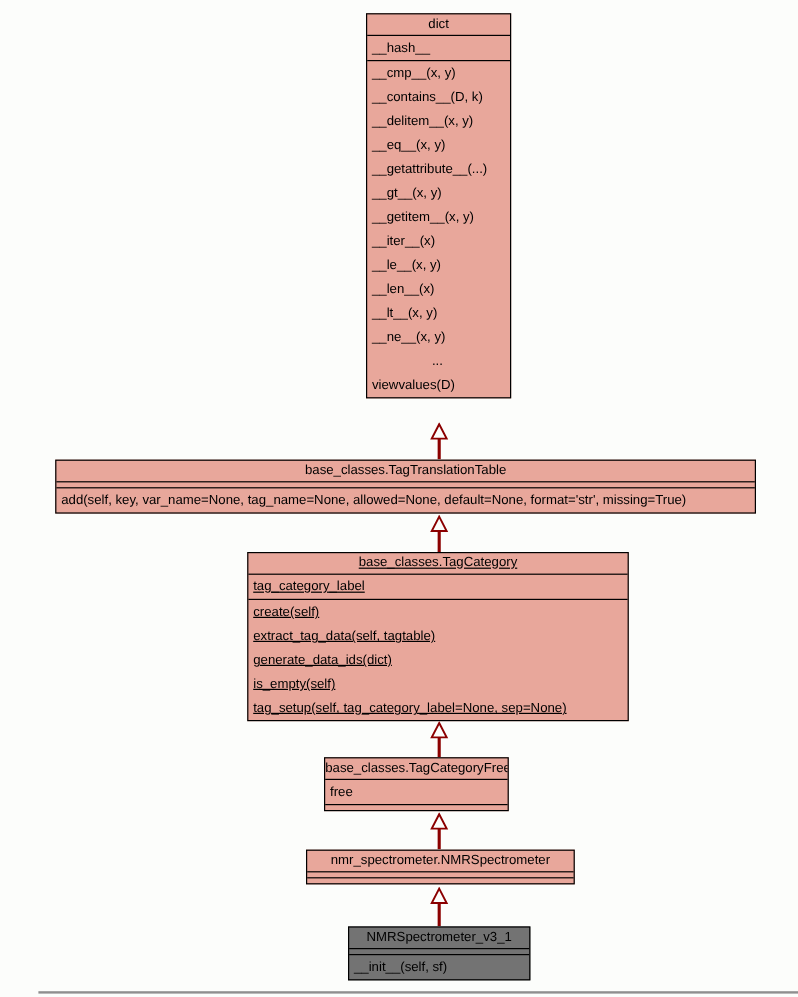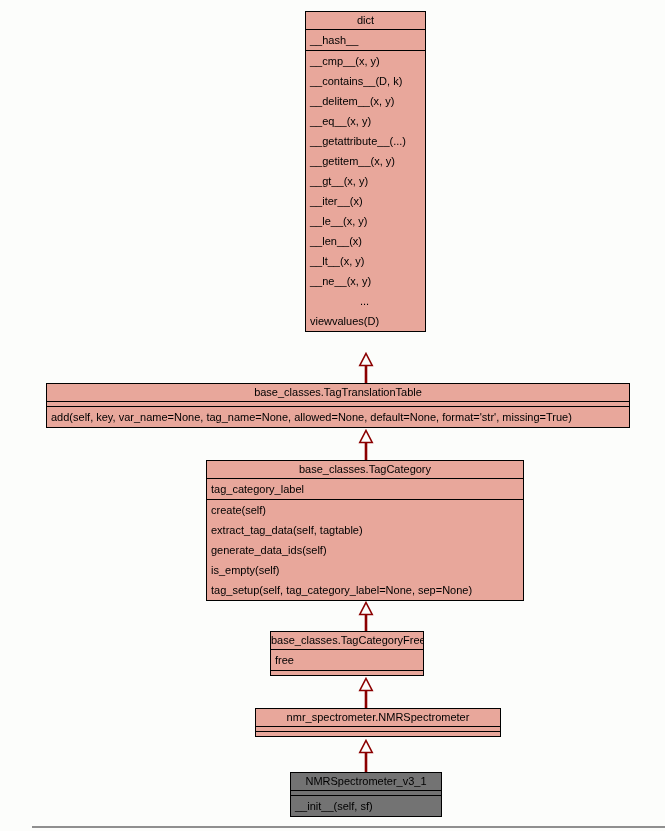--- a/index.html
+++ b/index.html
@@ -60,22 +60,22 @@
 
     <div class="uml-row">__hash__</div>
       </div>
     <div class="compartment">
 
     <div class="uml-row">__cmp__(x, y)</div>
         <div class="uml-row">__contains__(D, k)</div>
         <div class="uml-row">__delitem__(x, y)</div>
         <div class="uml-row">__eq__(x, y)</div>
         <div class="uml-row">__getattribute__(...)</div>
+        <div class="uml-row">__gt__(x, y)</div>
         <div class="uml-row">__getitem__(x, y)</div>
-        <div class="uml-row">__gt__(x, y)</div>
         <div class="uml-row">__iter__(x)</div>
         <div class="uml-row">__le__(x, y)</div>
         <div class="uml-row">__len__(x)</div>
         <div class="uml-row">__lt__(x, y)</div>
         <div class="uml-row">__ne__(x, y)</div>
         <div class="uml-row center">...</div>
         <div class="uml-row">viewvalues(D)</div>
       </div>
   </div>
 
@@ -93,31 +93,31 @@
 
     <div class="uml-row">add(self, key, var_name=None, tag_name=None, allowed=None, default=None, format='str', missing=True)</div>
       </div>
   </div>
 
   <svg class="arrow" style="top:429px;" width="16" height="31">
     <polygon points="8,1.5 14.2,13.5 1.8,13.5" fill="#FCFDFB" stroke="#8B0000" stroke-width="1.6"></polygon>
     <line x1="8" y1="13.5" x2="8" y2="31" stroke="#8B0000" stroke-width="2.6"></line>
   </svg>
 
-  <div class="uml-class" style="left:174px; top:460px; width:318px;">
+  <div class="uml-class" style="left:174px; top:460px; width:318px;text-decoration:underline;">
     <div class="uml-title">base_classes.TagCategory</div>
     <div class="compartment">
 
     <div class="uml-row">tag_category_label</div>
       </div>
     <div class="compartment">
 
     <div class="uml-row">create(self)</div>
         <div class="uml-row">extract_tag_data(self, tagtable)</div>
-        <div class="uml-row">generate_data_ids(self)</div>
+        <div class="uml-row">generate_data_ids(dict)</div>
         <div class="uml-row">is_empty(self)</div>
         <div class="uml-row">tag_setup(self, tag_category_label=None, sep=None)</div>
       </div>
   </div>
 
   <svg class="arrow" style="top:601px;" width="16" height="30">
     <polygon points="8,1.5 14.2,13.5 1.8,13.5" fill="#FCFDFB" stroke="#8B0000" stroke-width="1.6"></polygon>
     <line x1="8" y1="13.5" x2="8" y2="30" stroke="#8B0000" stroke-width="2.6"></line>
   </svg>
 
@@ -130,21 +130,21 @@
     <div class="compartment">
       
     </div>
   </div>
 
   <svg class="arrow" style="top:677px;" width="16" height="31">
     <polygon points="8,1.5 14.2,13.5 1.8,13.5" fill="#FCFDFB" stroke="#8B0000" stroke-width="1.6"></polygon>
     <line x1="8" y1="13.5" x2="8" y2="31" stroke="#8B0000" stroke-width="2.6"></line>
   </svg>
 
-  <div class="uml-class" style="left:223px; top:708px; width:246px;">
+  <div class="uml-class" style="left:223px; top:708px; width:224px;">
     <div class="uml-title">nmr_spectrometer.NMRSpectrometer</div>
     <div class="compartment">
       
     </div>
     <div class="compartment">
       
     </div>
   </div>
 
   <svg class="arrow" style="top:739px;" width="16" height="33">

